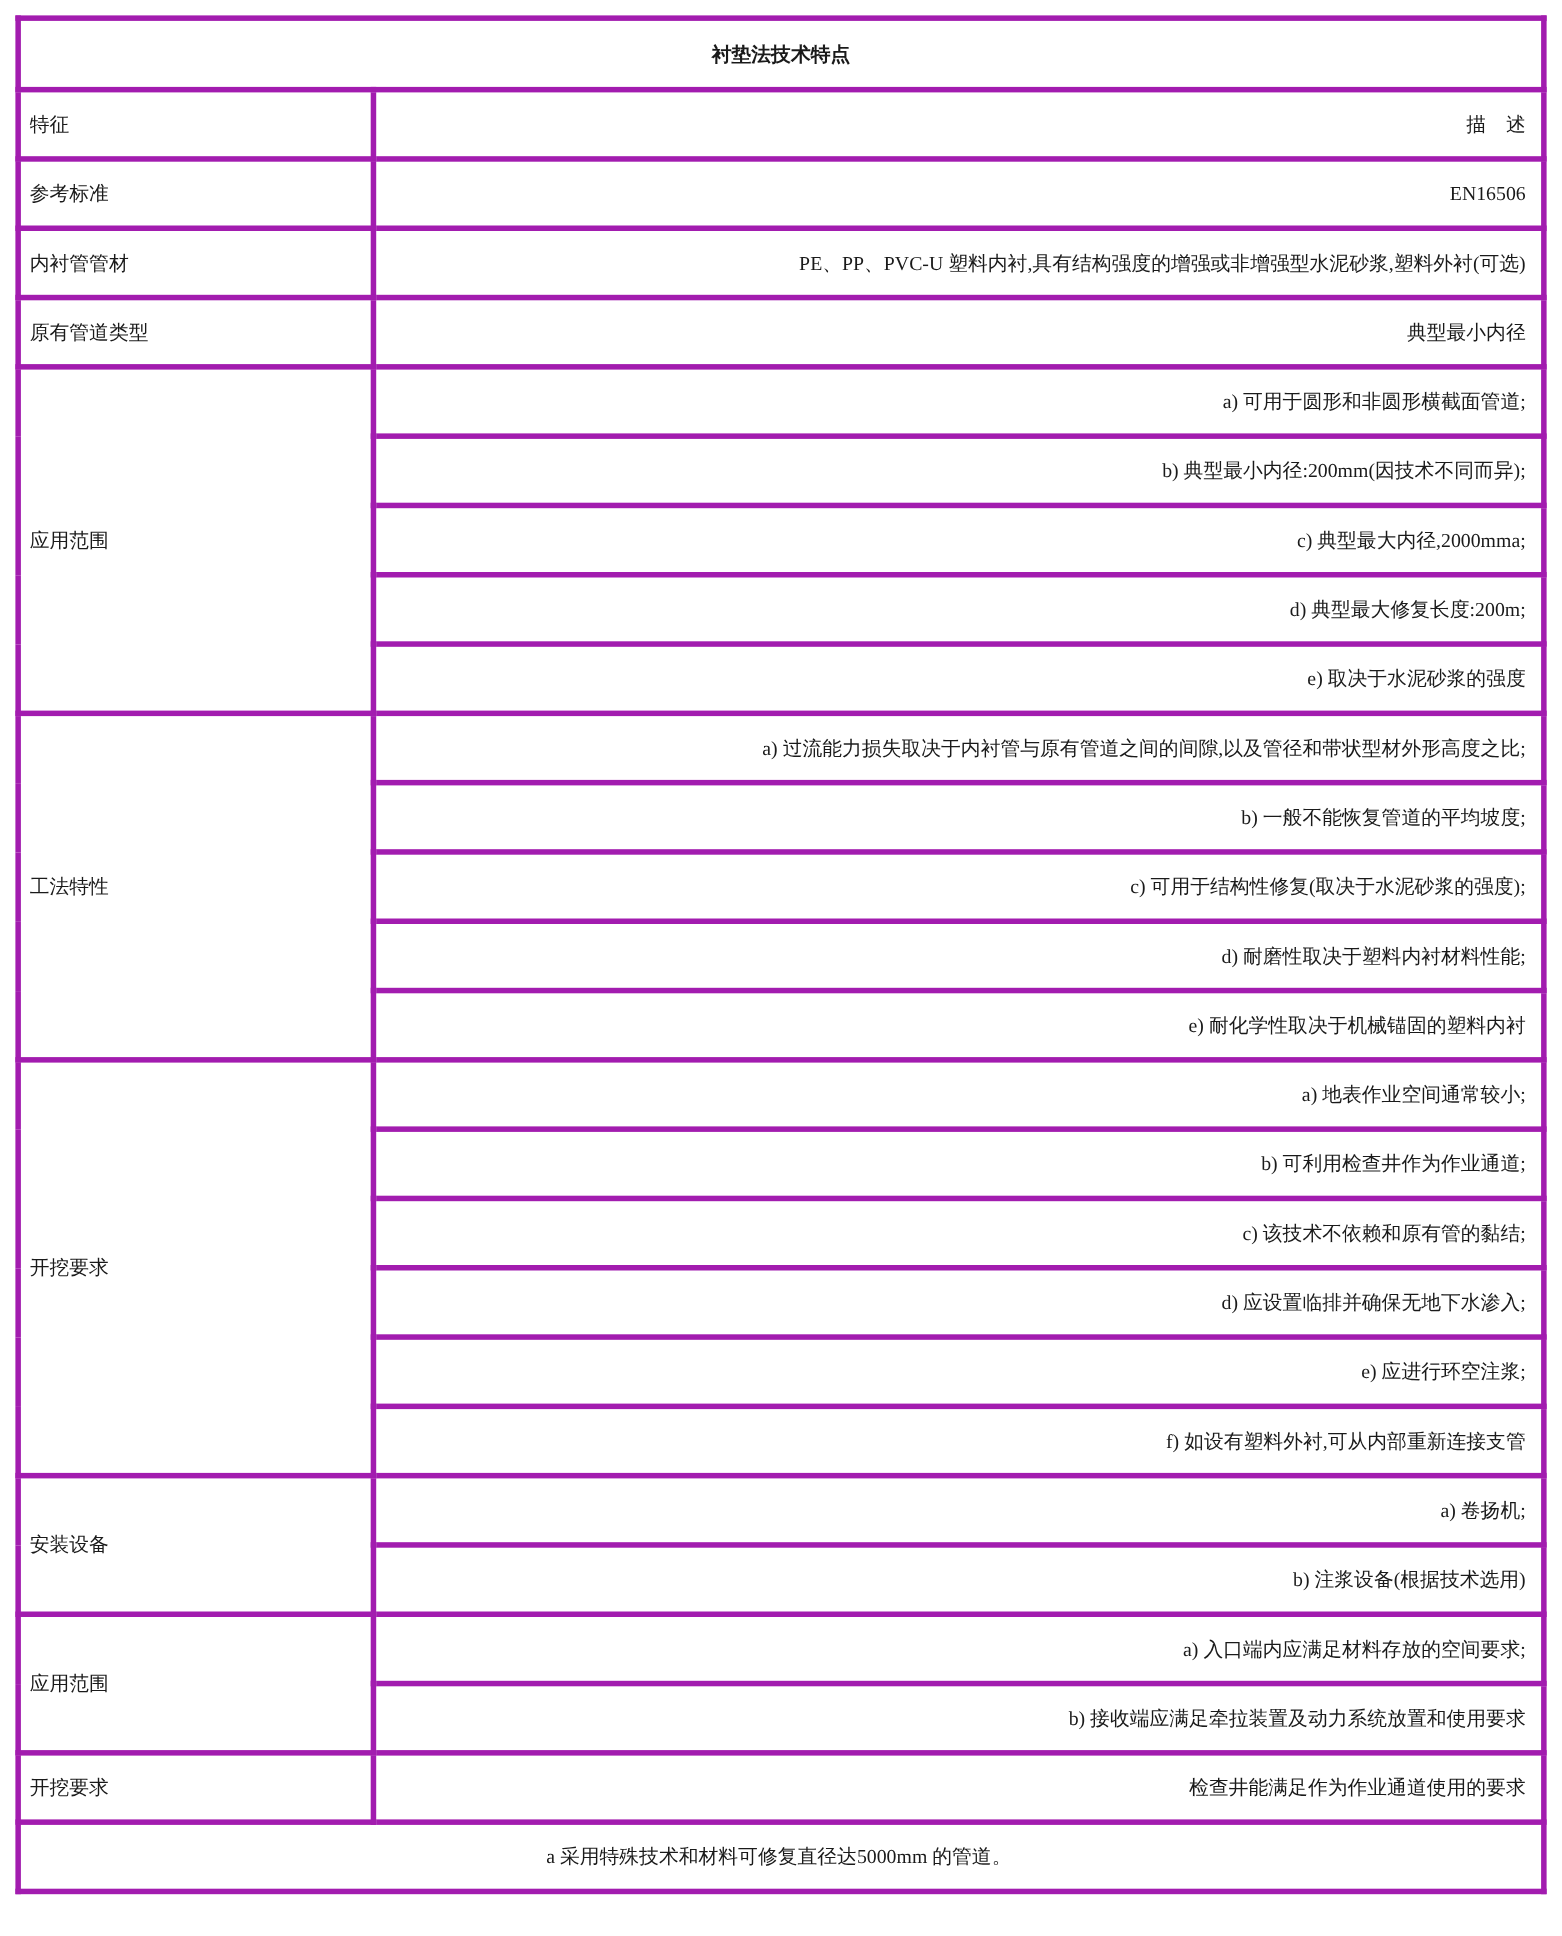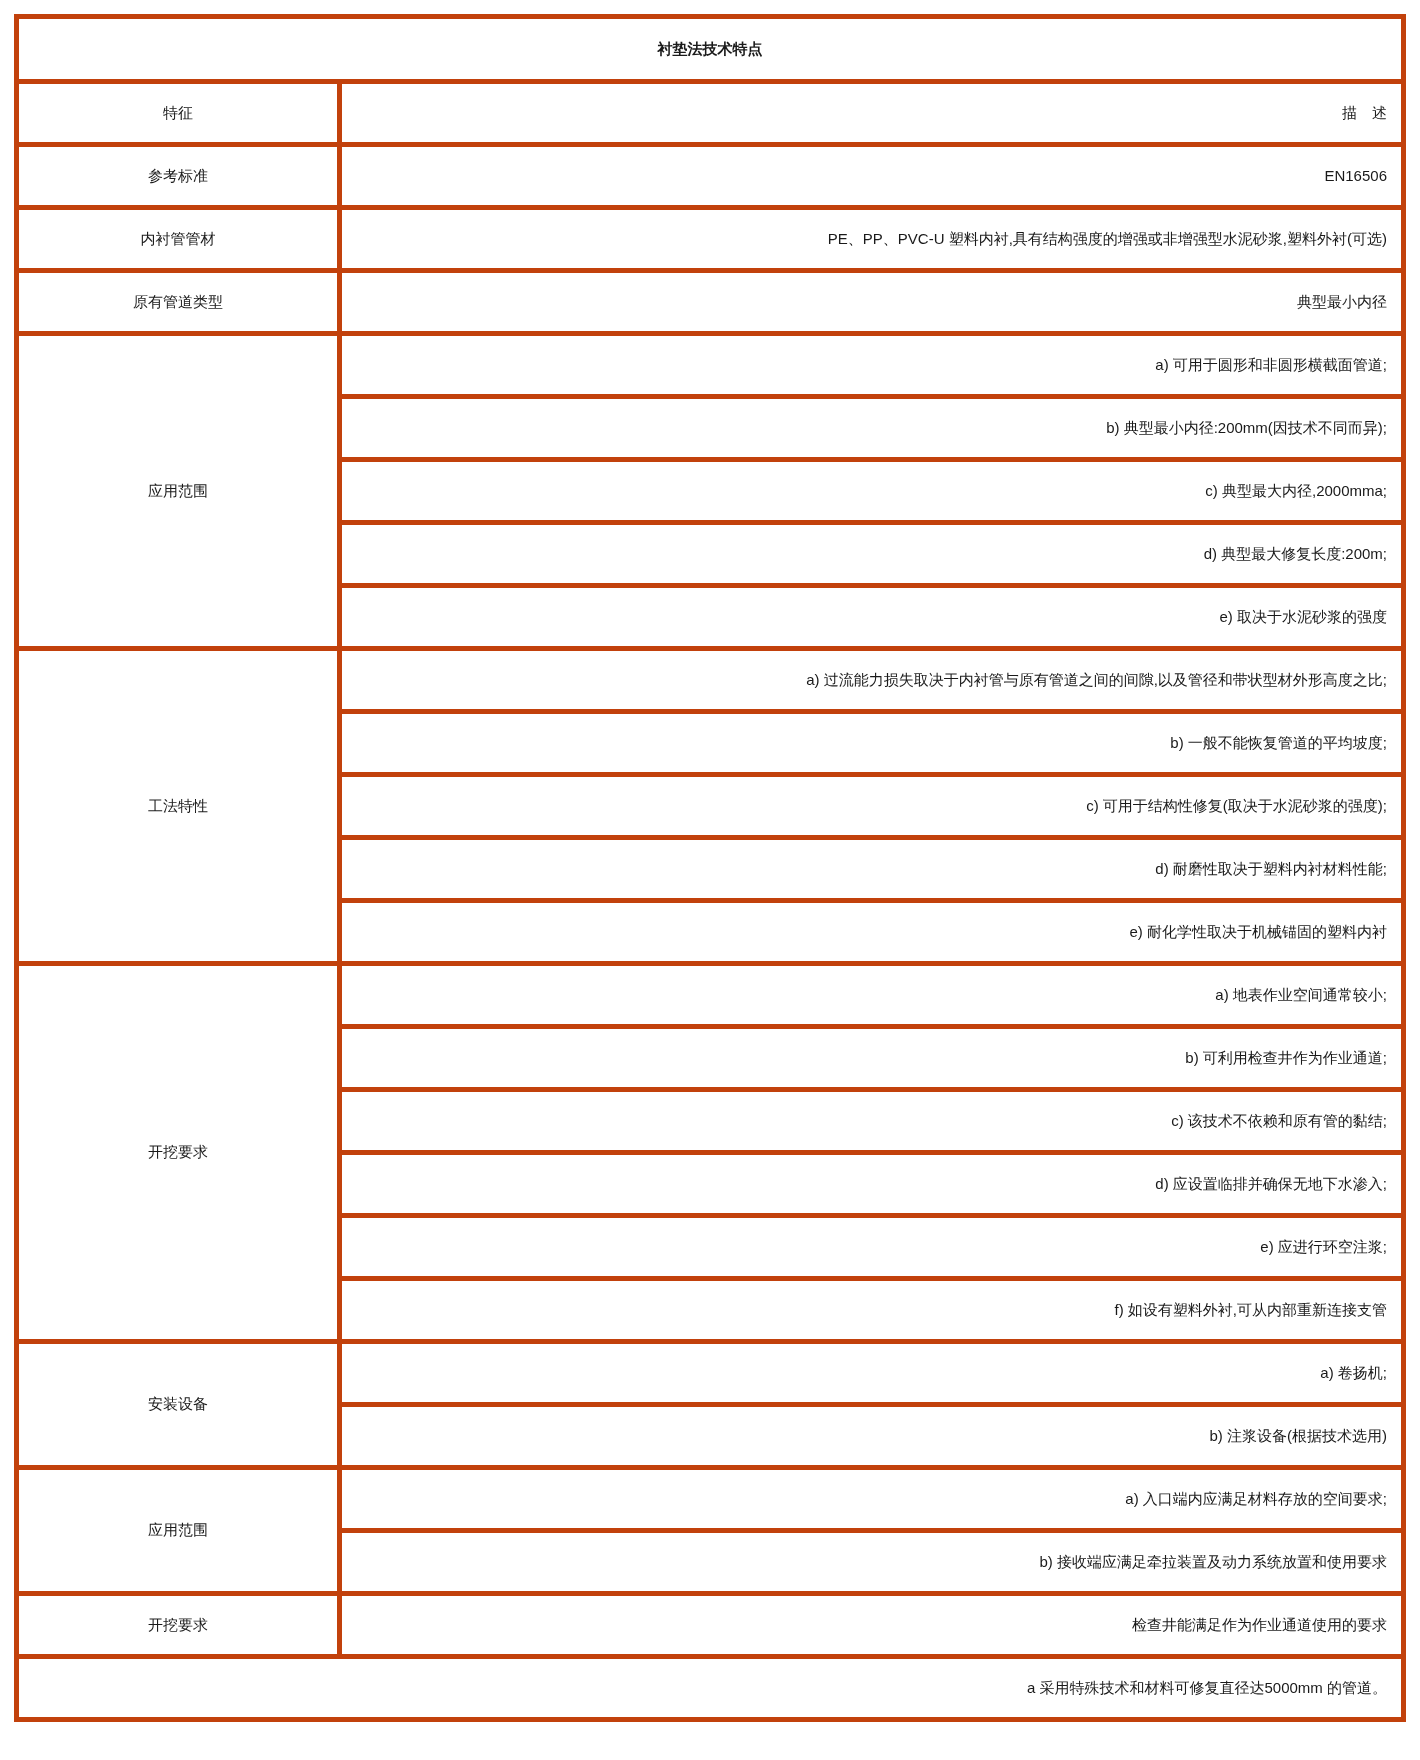--- a/index.html
+++ b/index.html
@@ -15,47 +15,48 @@
     padding: 14px;
     background: #ffffff;
   }
   table.tech-table {
     width: 100%;
     border-collapse: collapse;
     table-layout: fixed;
   }
   .col-feature { width: 323px; }
   table.tech-table td {
-    border: 5px solid #c2410c;
+    border: 5px solid #a21caf;
     height: 58px;
-    font-size: 15px;
+    font-size: 18px;
     line-height: 1.25;
     vertical-align: middle;
     box-sizing: content-box;
     background: #ffffff;
     overflow: hidden;
+    font-family: Liberation Serif, serif;
   }
   td.title-cell {
     text-align: center;
     font-weight: bold;
     font-size: 23px;
     height: 56px;
   }
   td.label-cell {
-    text-align: center;
+    text-align: left;
     padding: 0 8px;
   }
   td.desc-cell {
     text-align: right;
     padding: 0 14px 0 12px;
   }
   td.header-cell {
   }
   td.footnote-cell {
-    text-align: right;
+    text-align: center;
     padding: 0 14px 0 10px;
     height: 60px;
   }
 </style>
 </head>
 <body>
 
 <div class="page">
   <table class="tech-table">
     <colgroup>

